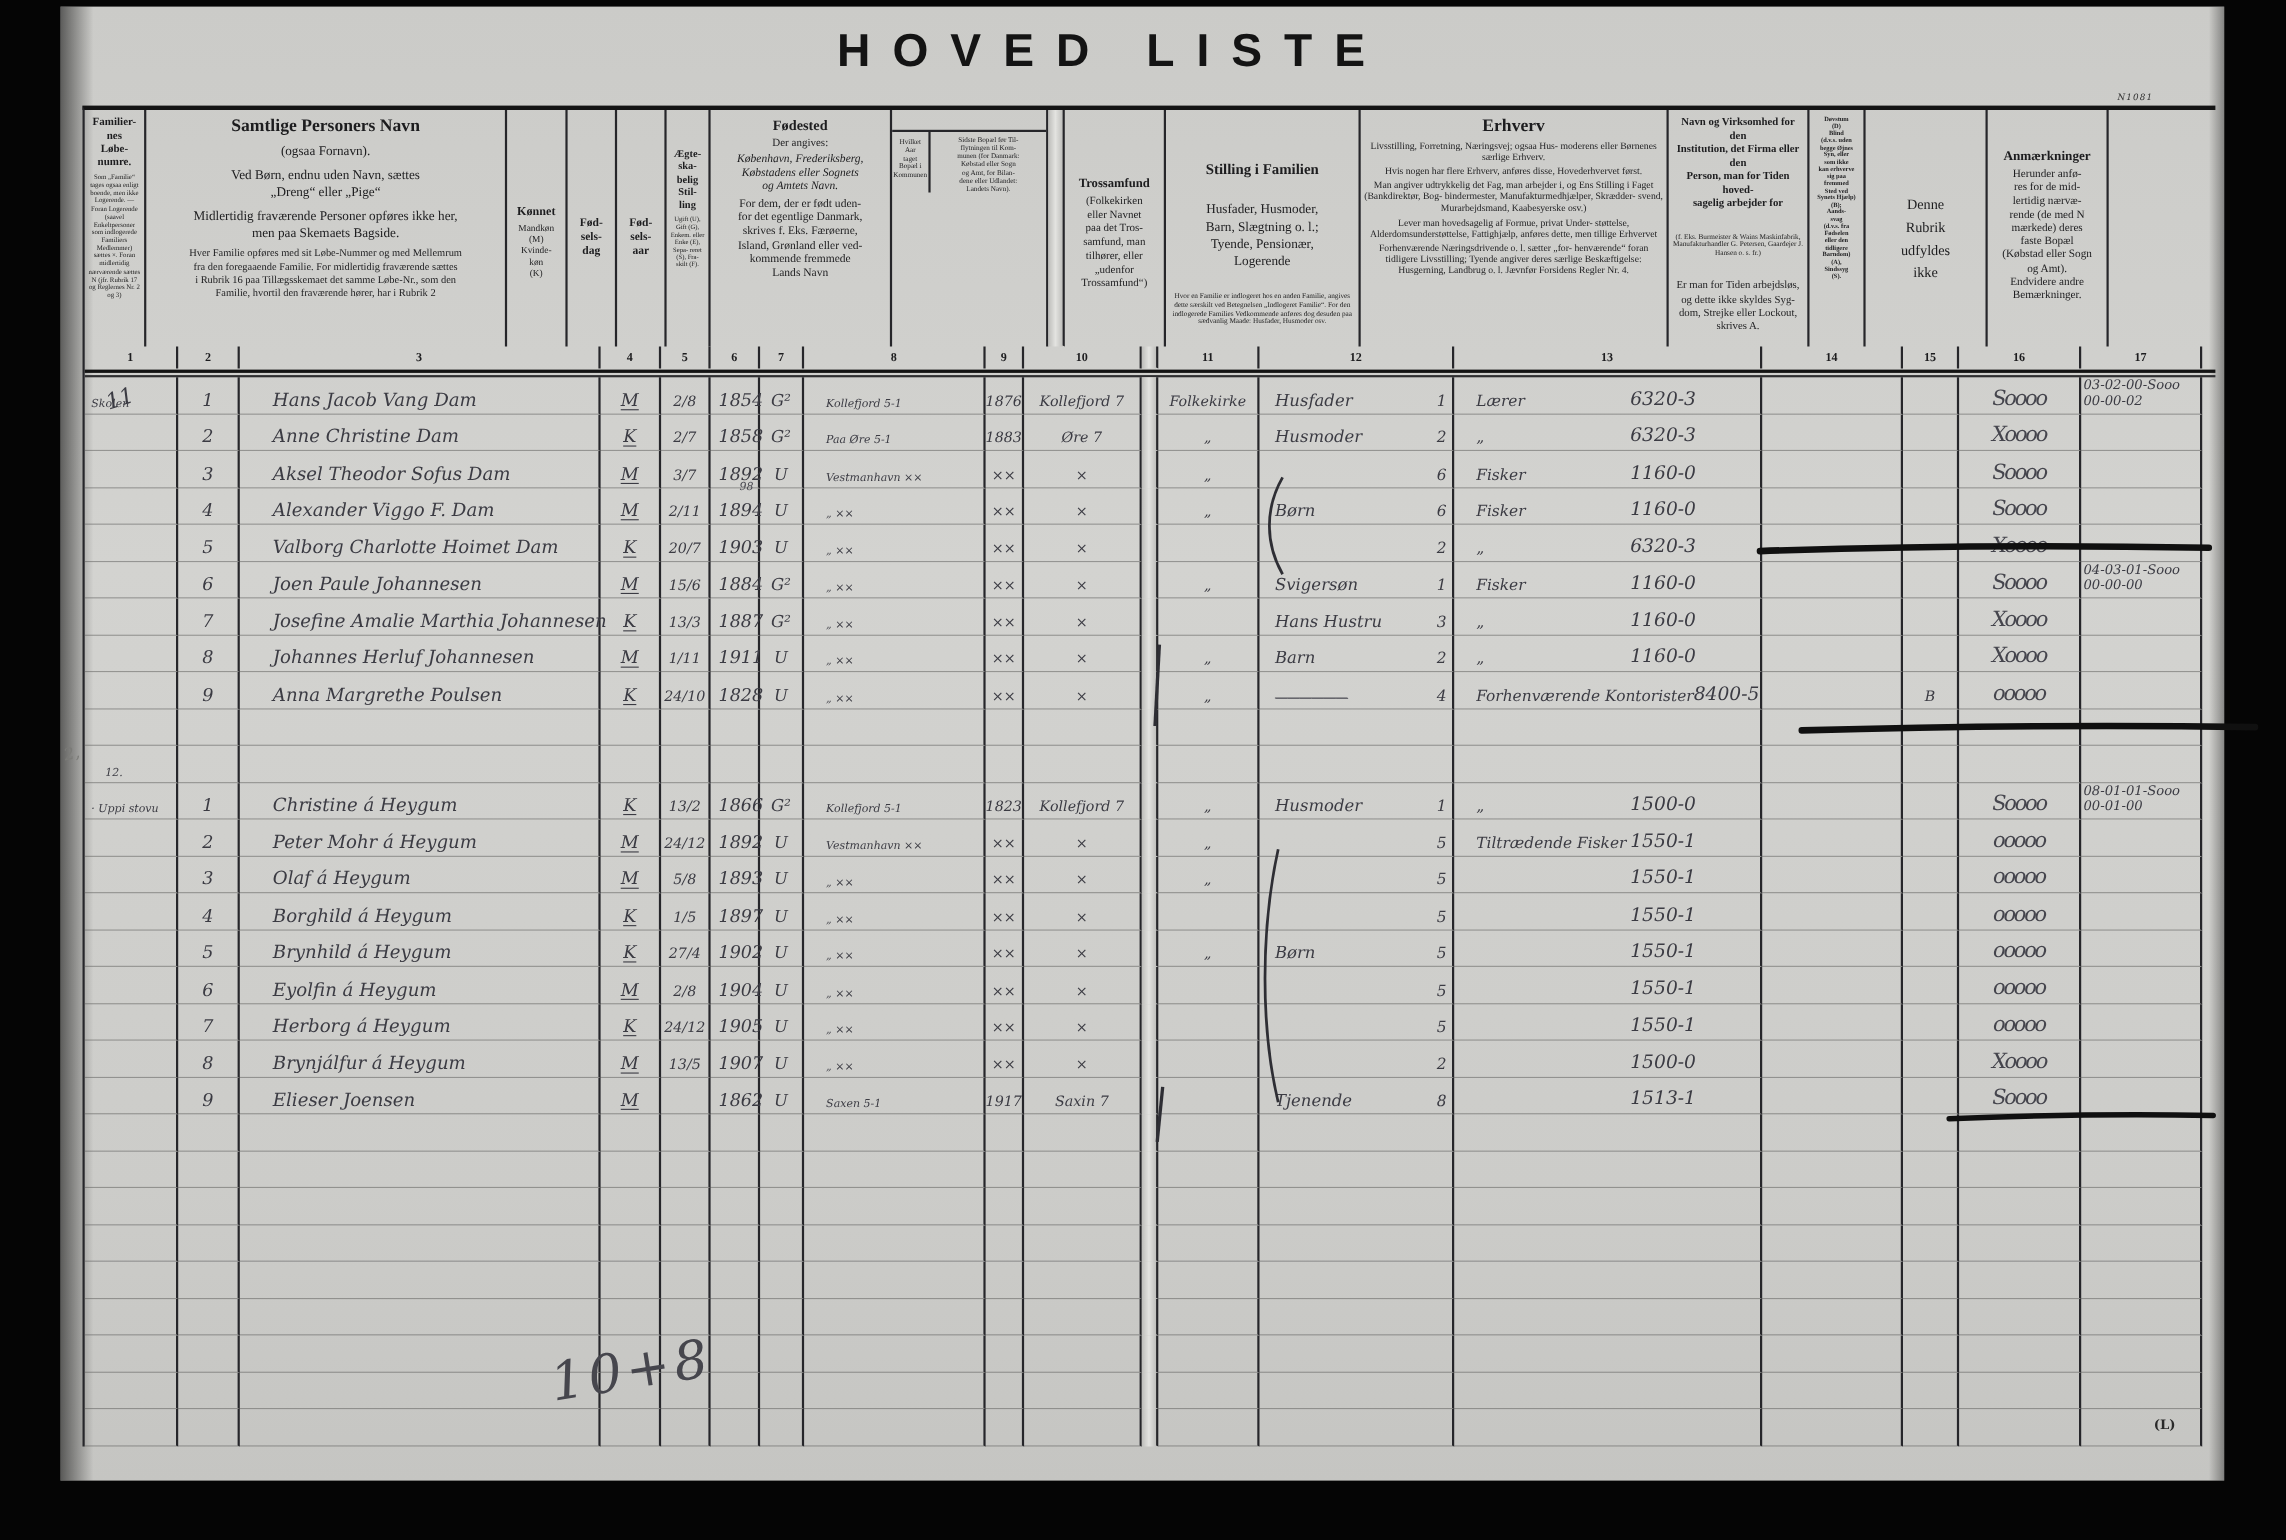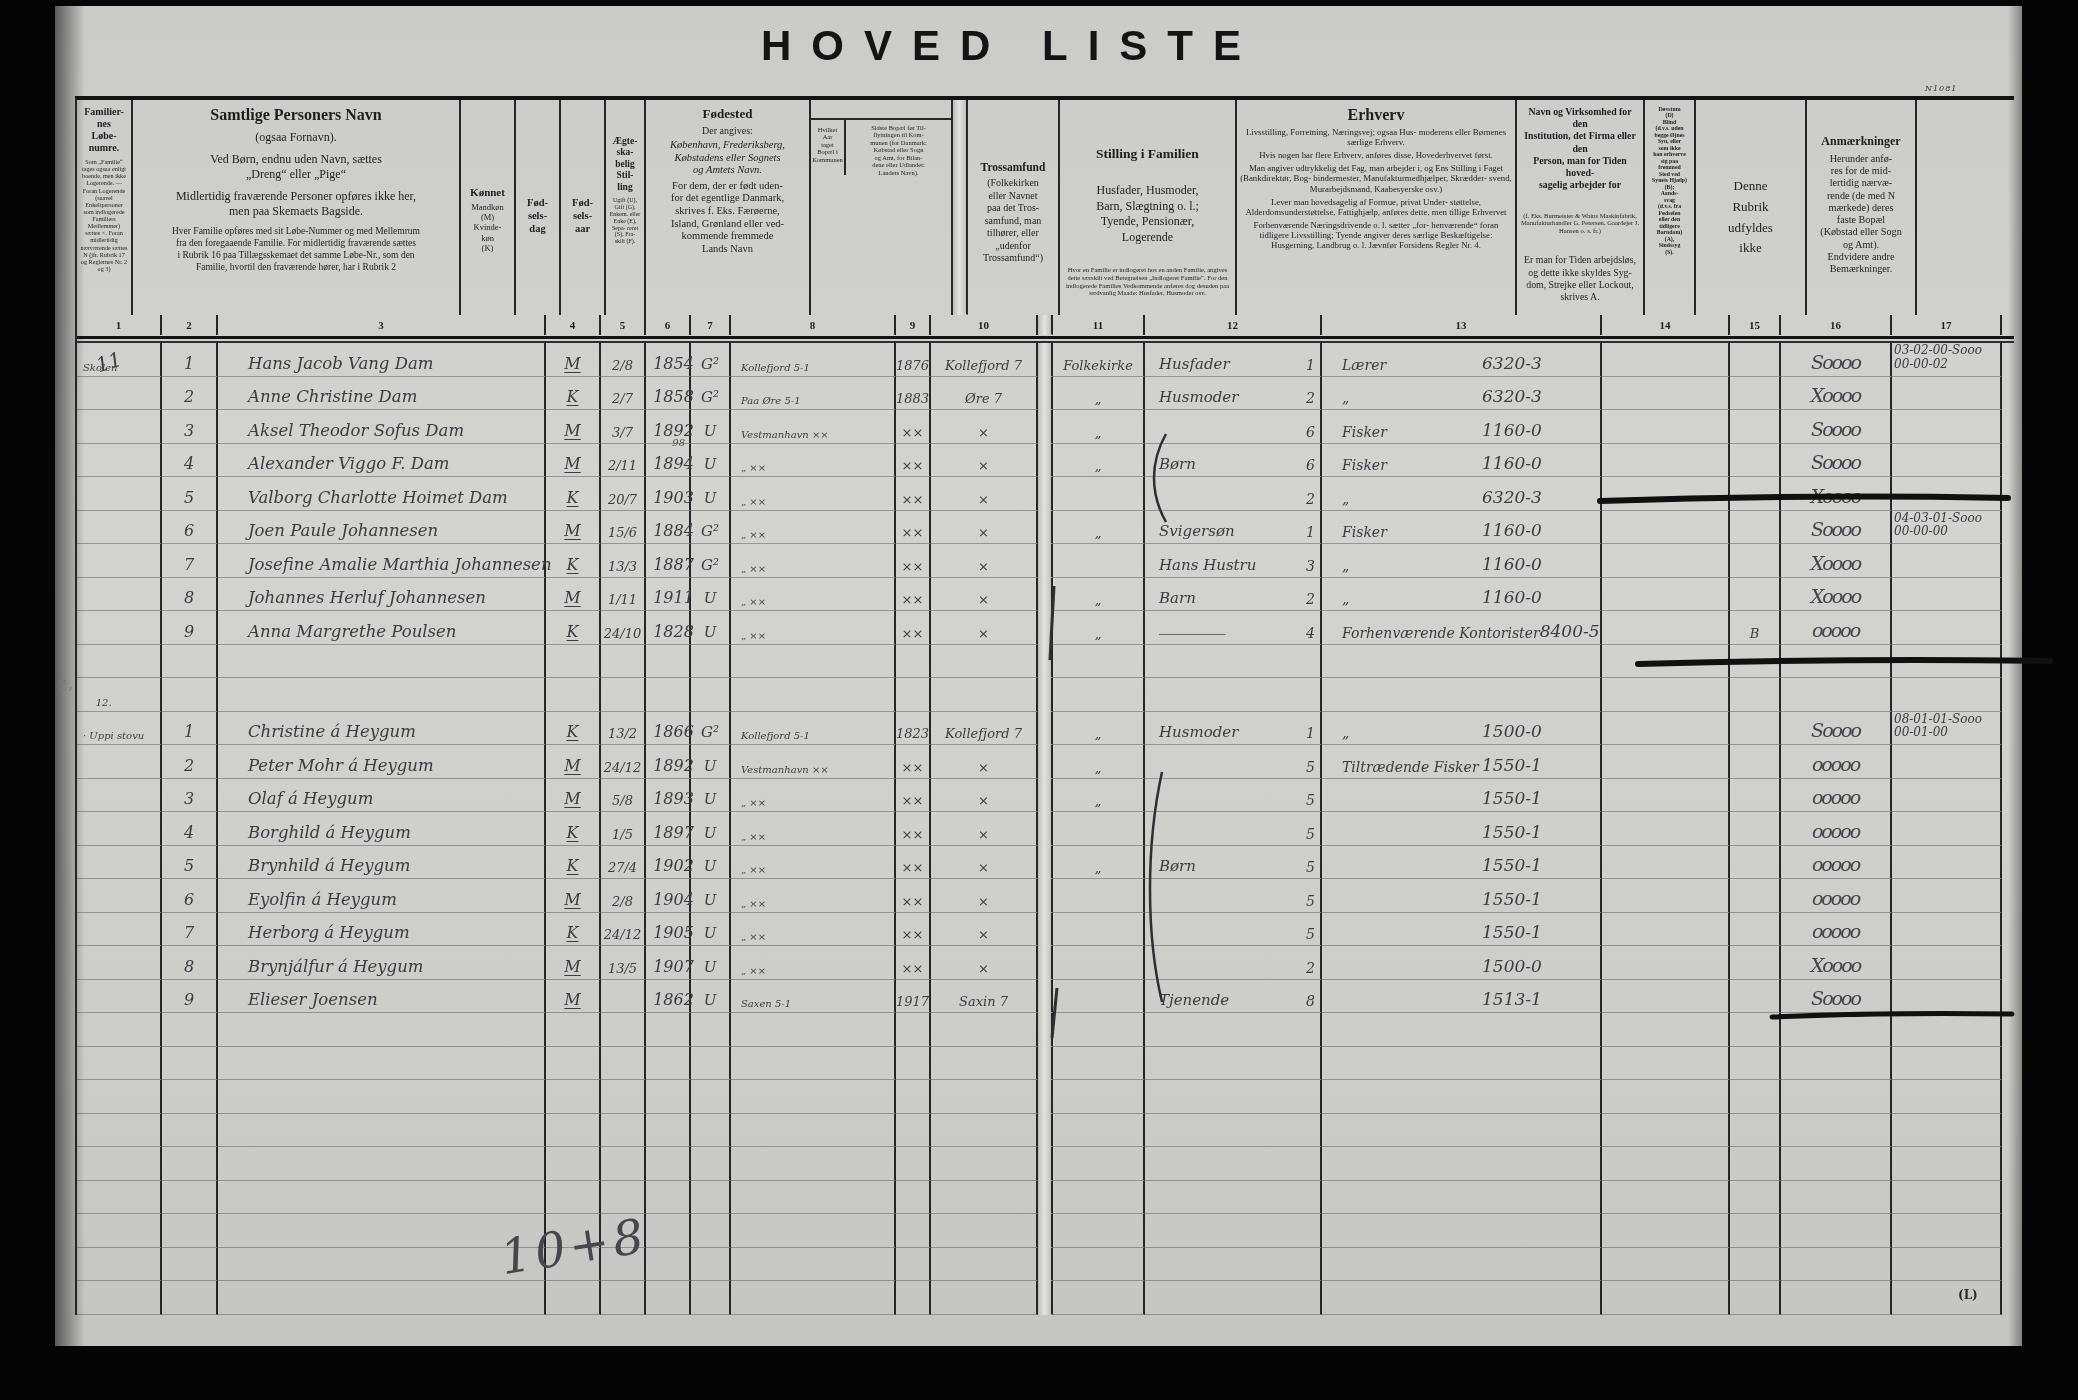--- a/index.html
+++ b/index.html
@@ -19,21 +19,21 @@
 
   #table{position:absolute;left:75px;top:96px;width:1937px;border-top:4px solid #141414;
          border-left:2px solid #26262a;}
   .frow{display:flex;width:1937px;box-sizing:border-box;}
   .cell{box-sizing:border-box;border-right:2px solid #26262a;overflow:visible;
         display:flex;align-items:flex-end;padding:0 0 3px 6px;}
   
   .c-place{width:85px}.c-no{width:56px;justify-content:center;padding-left:0}
   .c-name{width:328px;padding-left:30px}.c-sex{width:55px;justify-content:center;padding-left:0}
   .c-bday{width:45px;justify-content:center;padding-left:0}.c-byear{width:45px;justify-content:center;padding-left:12px;position:relative}
-  .c-civil{width:40px;justify-content:center;padding-left:0}.c-birth{width:165px;padding-left:10px}
+  .c-civil{width:40px;justify-content:center;padding-left:0}.c-birth{width:165px;padding-left:20px}
   .c-aar{width:35px;justify-content:center;padding-left:0}.c-sidste{width:107px;justify-content:center;padding-left:0}
   .c-fold{width:15px;background:linear-gradient(90deg,#bdbdba,#e3e3e0 50%,#bfbfbc);border-bottom:1px solid transparent!important;padding:0}
   .c-tros{width:92px;justify-content:center;padding-left:0}
   .c-stilling{width:177px}.c-erhverv{width:280px}
   .c-firm{width:128px}.c-infirm{width:51px;justify-content:center;padding-left:0}
   .c-rub16{width:111px;justify-content:center;padding-left:0}
   .c-anm{width:110px;border-right:2px solid #26262a;align-items:flex-start;padding-top:1px}
 
   
   #header-row{height:215px;}

